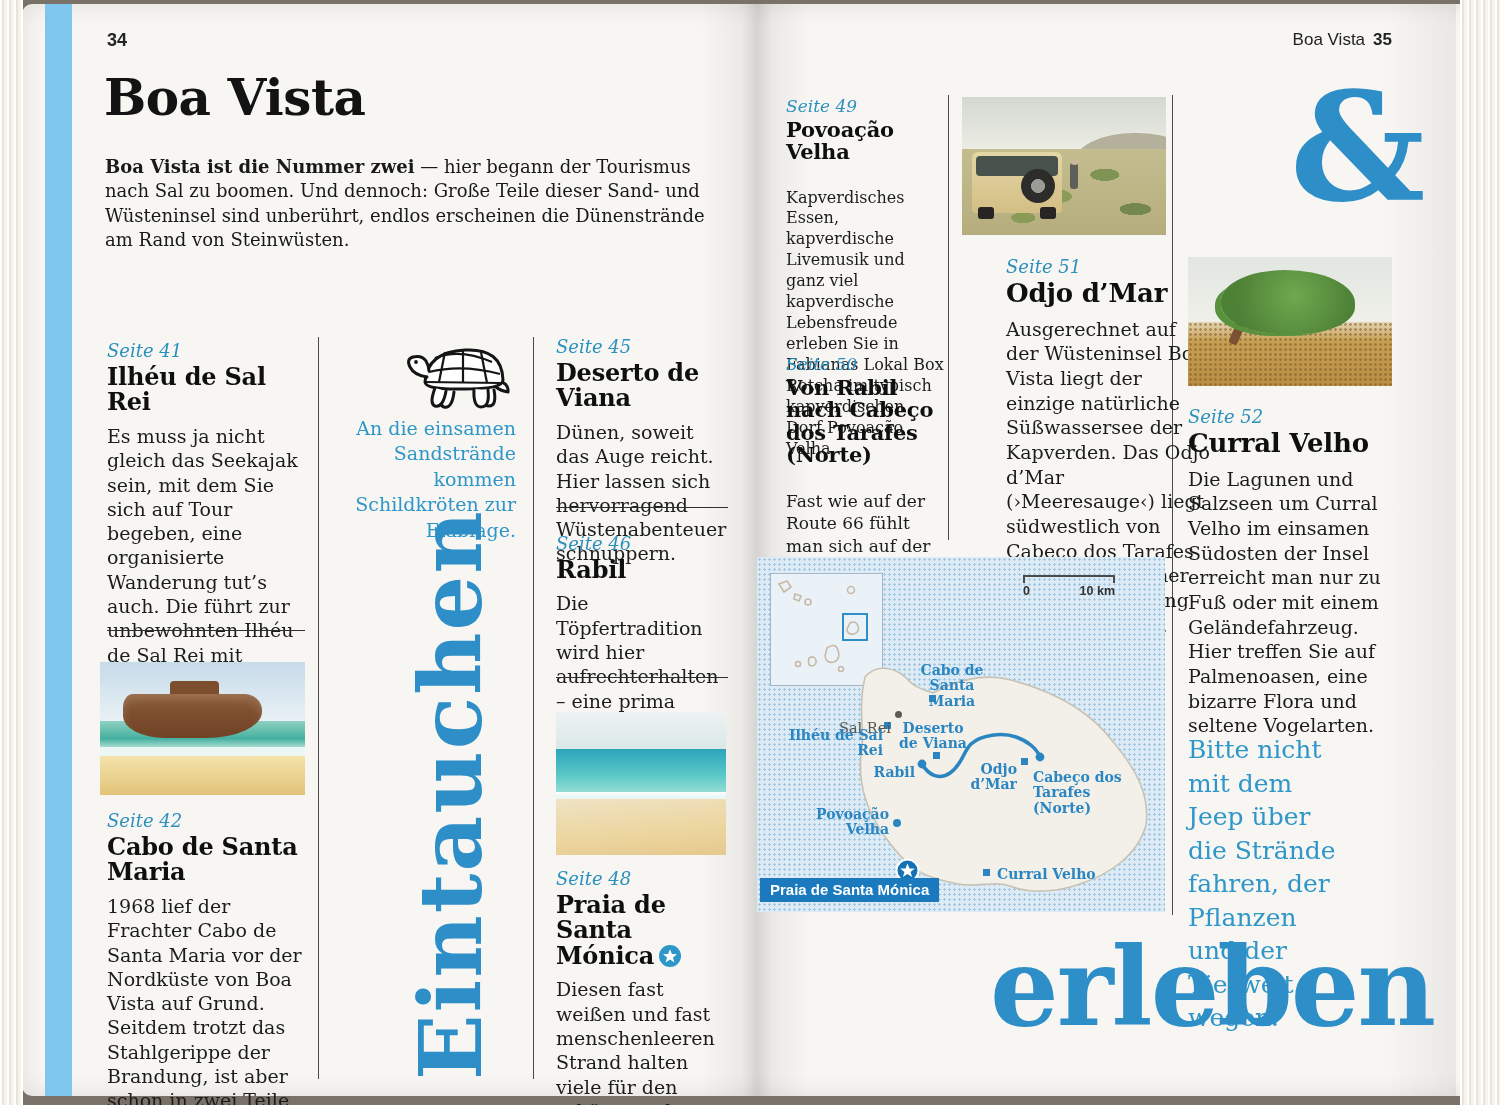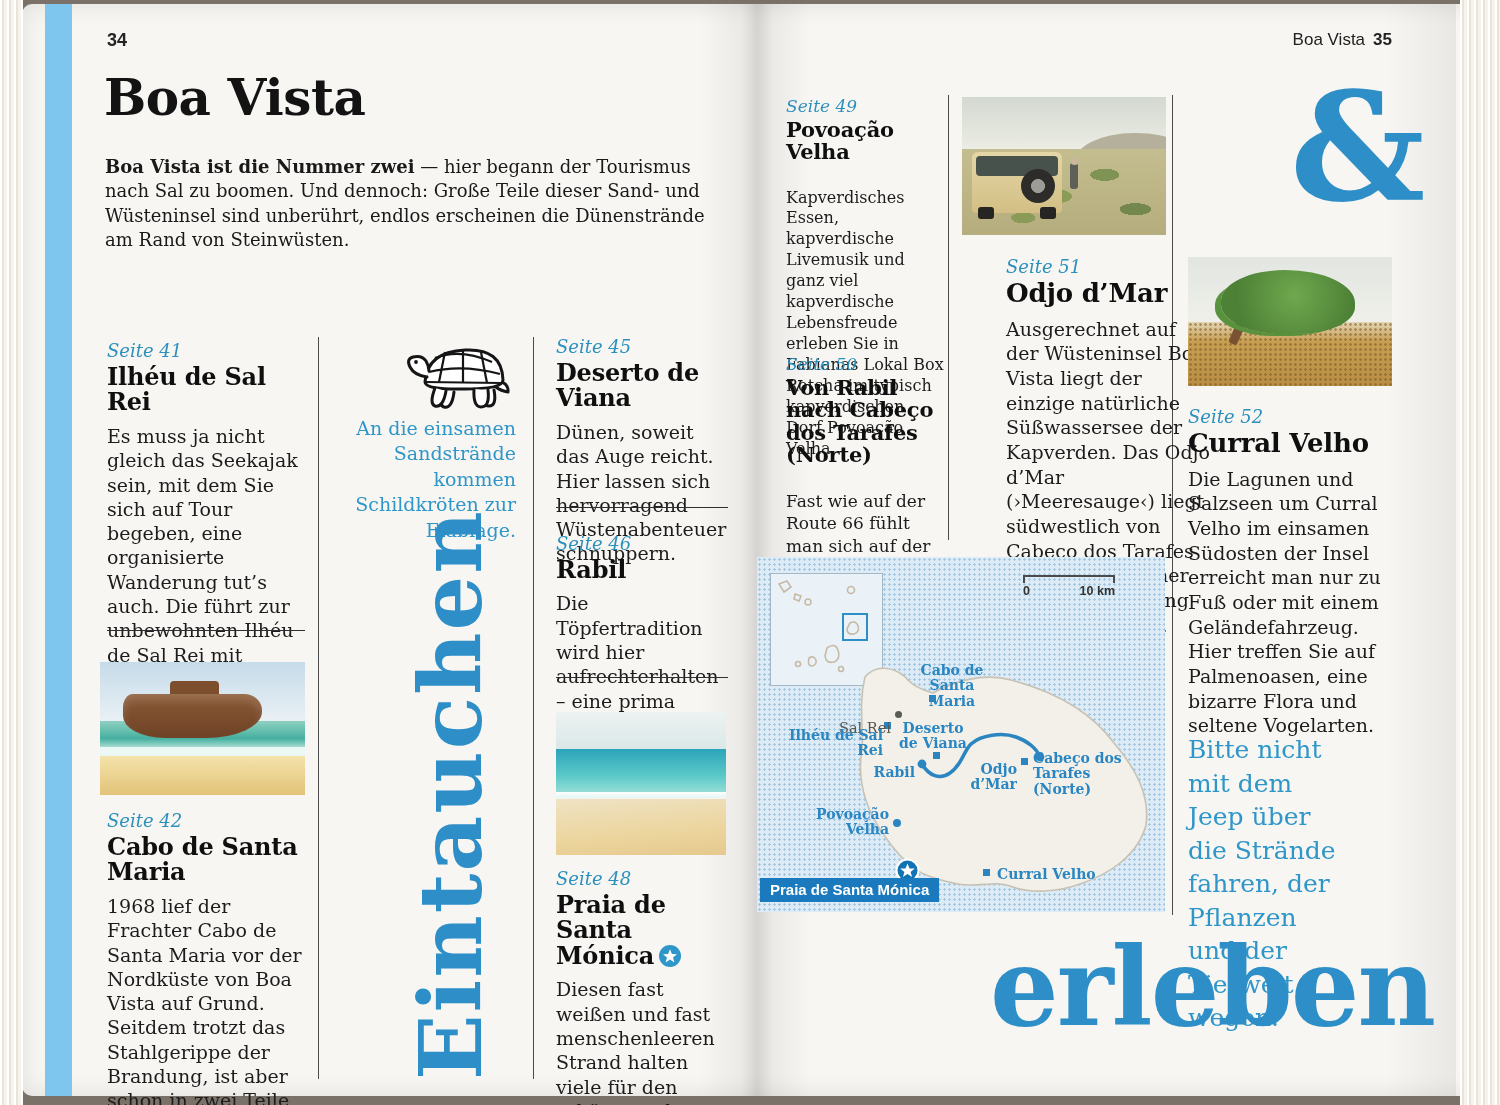--- a/index.html
+++ b/index.html
@@ -312,21 +312,21 @@
       <circle cx="12.5" cy="12.5" r="11" fill="#1273b4" stroke="#ffffff" stroke-width="2"></circle>
       <polygon fill="#ffffff" points="12.5,5.4 14.5,10.4 19.8,10.6 15.6,13.9 17.1,19.1 12.5,16.1 7.9,19.1 9.4,13.9 5.2,10.6 10.5,10.4"></polygon>
     </svg>
 
     <div class="map-label" style="left:152px; top:106px; width:86px; text-align:center;">Cabo de Santa Maria</div>
     <div class="map-label gray" style="left:74px; top:148px; width:60px; text-align:right; font-size:14.5px;">Sal Rei</div>
     <div class="map-label" style="left:16px; top:171px; width:110px; text-align:right;">Ilhéu de Sal Rei</div>
     <div class="map-label" style="left:134px; top:164px; width:84px; text-align:center;">Deserto de Viana</div>
     <div class="map-label" style="left:112px; top:208px; width:46px; text-align:right;">Rabil</div>
     <div class="map-label" style="left:208px; top:205px; width:52px; text-align:right;">Odjo d’Mar</div>
-    <div class="map-label" style="left:276px; top:194px; width:112px;">Cabeço dos Tarafes (Norte)</div>
+    <div class="map-label" style="left:276px; top:213px; width:112px;">Cabeço dos Tarafes (Norte)</div>
     <div class="map-label" style="left:32px; top:250px; width:100px; text-align:right;">Povoação Velha</div>
     <div class="map-label" style="left:240px; top:310px; width:110px;">Curral Velho</div>
 
     <div class="map-banner">Praia de Santa Mónica</div>
   </div>
 
 
   <div class="abs display-word" style="left:990px; top:933px; width:402px;">erleben</div>
 
 </div>

